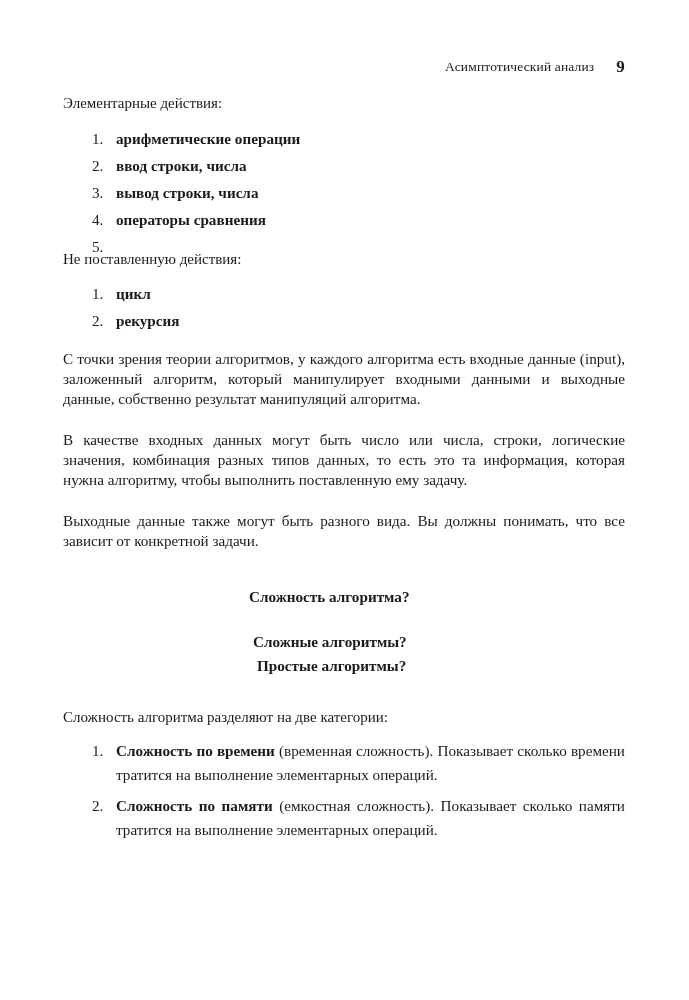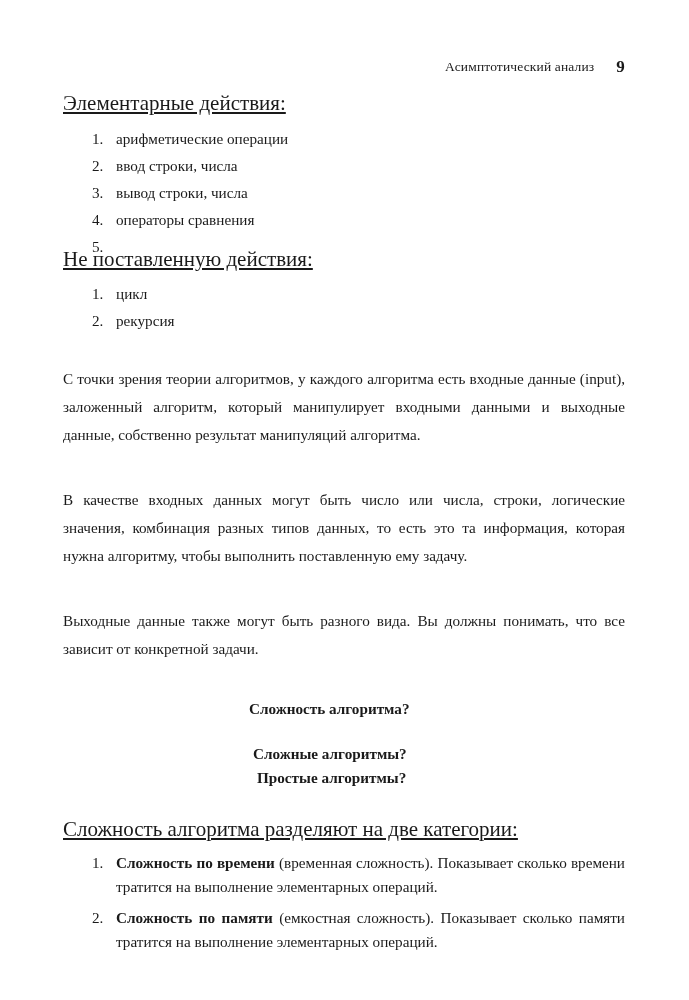--- a/index.html
+++ b/index.html
@@ -48,34 +48,33 @@
 
   
   .content {
     position: absolute;
     left: 63px;
     top: 92px;
     width: 562px;
   }
 
   p.para {
-    margin: 16px 0 14px 0;
-    font-size: 15.2px;
-    line-height: 28px;
+    margin: 0 0 14px 0;
+    font-size: 15.2px;
+    line-height: 20px;
     text-align: justify;
     text-justify: inter-word;
     hyphens: manual;
   }
 
   p.lead {
     margin: 0 0 10px 0;
-    font-size: 21px;
+    font-size: 15px;
     line-height: 23.5px;
     text-align: left;
-    text-decoration: underline;
   }
 
   .spacer-sm { height: 7px; }
   .spacer-md { height: 14px; }
   .spacer-lg { height: 20px; }
 
   
   ol.numlist {
     margin: 0;
     padding: 0;
@@ -95,21 +94,21 @@
     top: 0;
     width: 20px;
     font-size: 15.2px;
     font-weight: normal;
   }
   ol.numlist.tight li {
     margin-bottom: 2px;
     line-height: 25px;
   }
   ol.numlist.bolditems li .itemtext {
-    font-weight: normal;
+    font-weight: bold;
   }
   ol.numlist.mixed li {
     margin-bottom: 8px;
     line-height: 23.5px;
   }
   ol.numlist.mixed li .lead-bold {
     font-weight: bold;
   }
 
   

